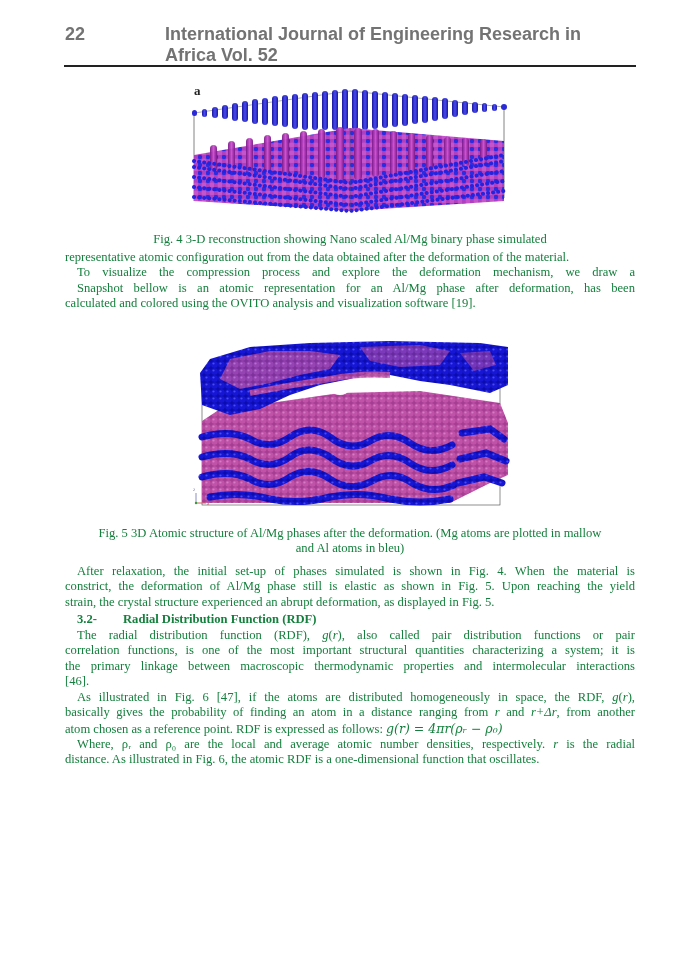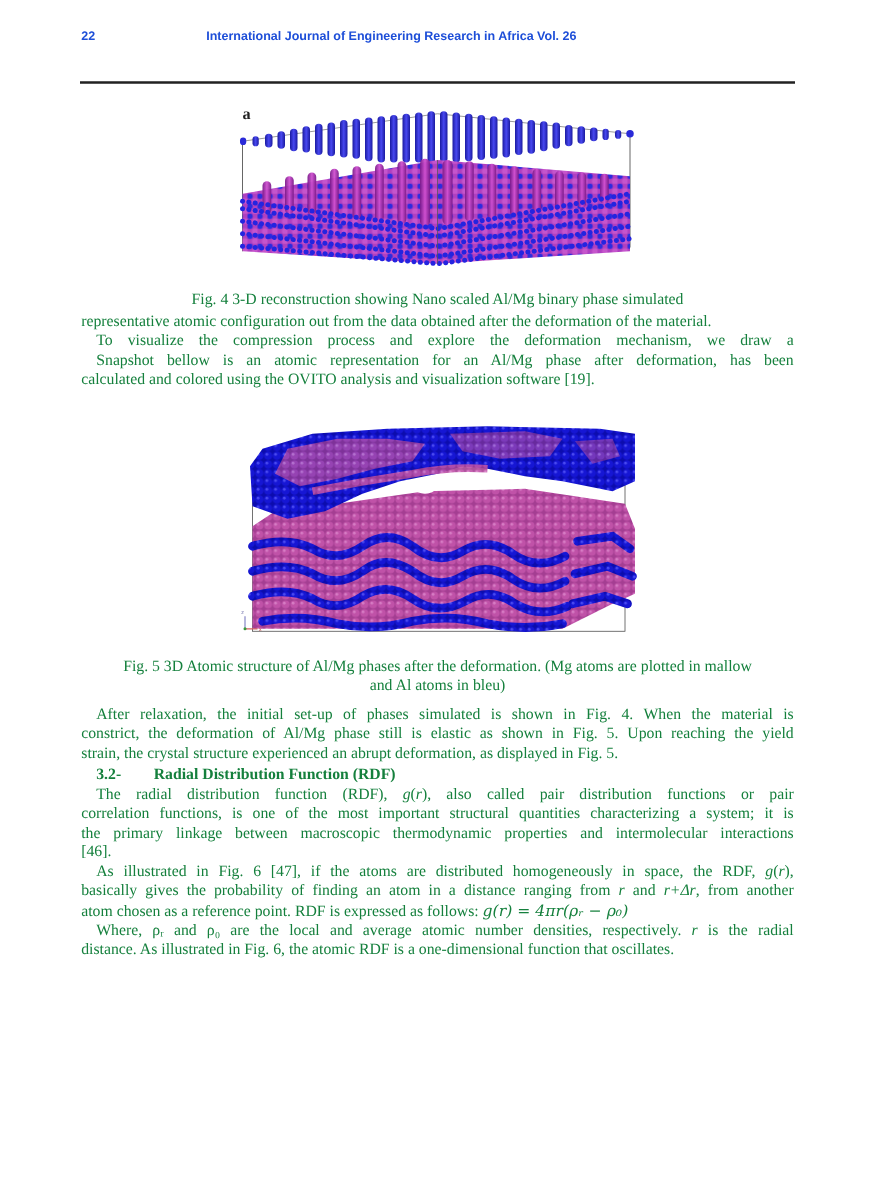--- a/index.html
+++ b/index.html
@@ -1,18 +1,18 @@
 <!DOCTYPE html>
 <html><head>
 <meta charset="utf-8">
 <style>
   html, body { margin: 0; padding: 0; background: #ffffff; }
   body { width: 700px; height: 960px; position: relative; overflow: hidden; color: #111; }
   .header { position: absolute; left: 65px; top: 24px; width: 570px; height: 20px;
-    font-family: "Liberation Sans", sans-serif; font-weight: bold; font-size: 10px; color: #1d4ed8; }
+    font-family: "Liberation Sans", sans-serif; font-weight: bold; font-size: 18px; color: #737373; }
   .header .page-no { position: absolute; left: 0; top: 0; }
   .header .journal { position: absolute; left: 100px; top: 0; }
   .header-rule { position: absolute; left: 64px; top: 65px; width: 572px; height: 2px; background: #222; }
 
   .fig { position: absolute; }
   .fig4 { left: 190px; top: 83px; width: 318px; height: 135px; }
   .fig5 { left: 190px; top: 333px; width: 322px; height: 180px; }
 
   .serif { font-family: "Liberation Serif", serif; font-size: 12.6px; line-height: 15.3px; color: #15803d; }
   .block { position: absolute; left: 65px; width: 570px; }
@@ -23,21 +23,21 @@
   .heading { font-weight: bold; margin: 0; padding-left: 12px; }
   .heading .num { display: inline-block; width: 46px; }
   i.var { font-style: italic; }
   .math { font-family: "DejaVu Serif", serif; font-style: italic; font-size: 12.5px; }
 </style>
 </head>
 <body>
 
 <div class="header">
   <span class="page-no">22</span>
-  <span class="journal">International Journal of Engineering Research in Africa Vol. 26</span>
+  <span class="journal">International Journal of Engineering Research in Africa Vol. 52</span>
 </div>
 <div class="header-rule"></div>
 
 <div class="fig fig4">
   <svg width="318" height="135" viewBox="0 0 318 135">
     <defs>
       <linearGradient id="blueCol" x1="0" y1="0" x2="1" y2="0">
         <stop offset="0" stop-color="#1a1aa0"></stop>
           <stop offset="0.5" stop-color="#4848f0"></stop>
           <stop offset="1" stop-color="#1a1aa0"></stop>

